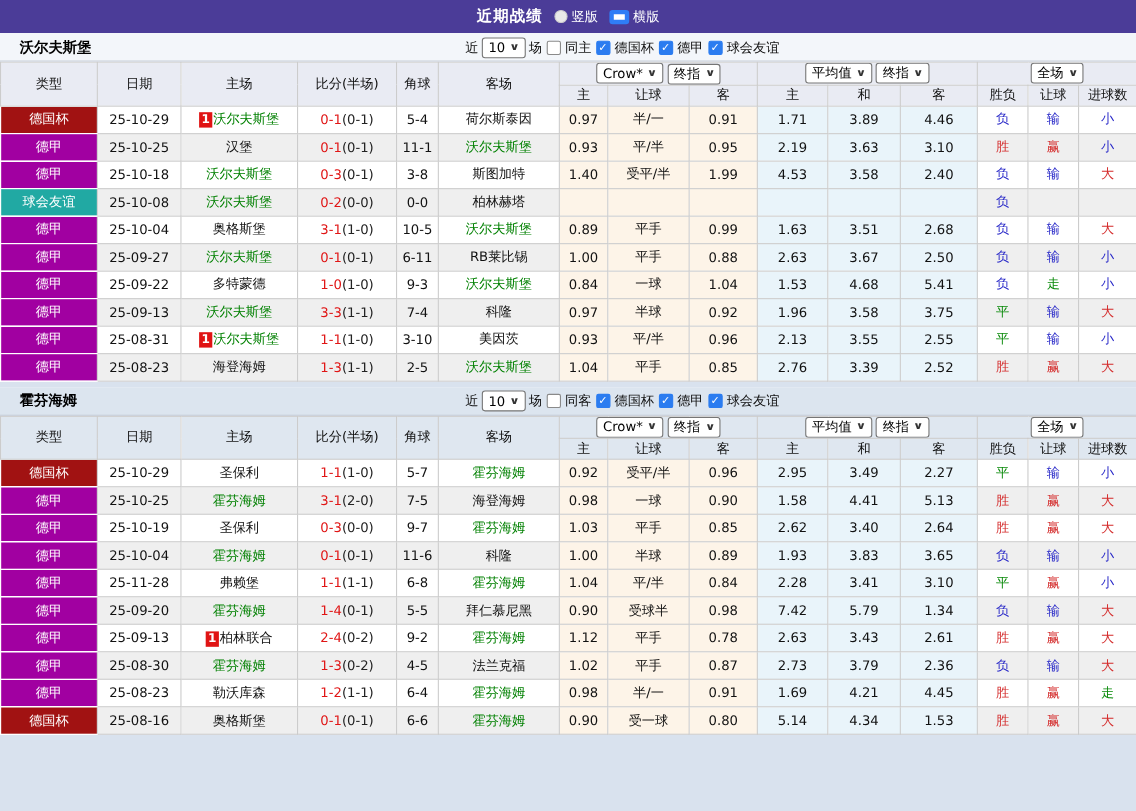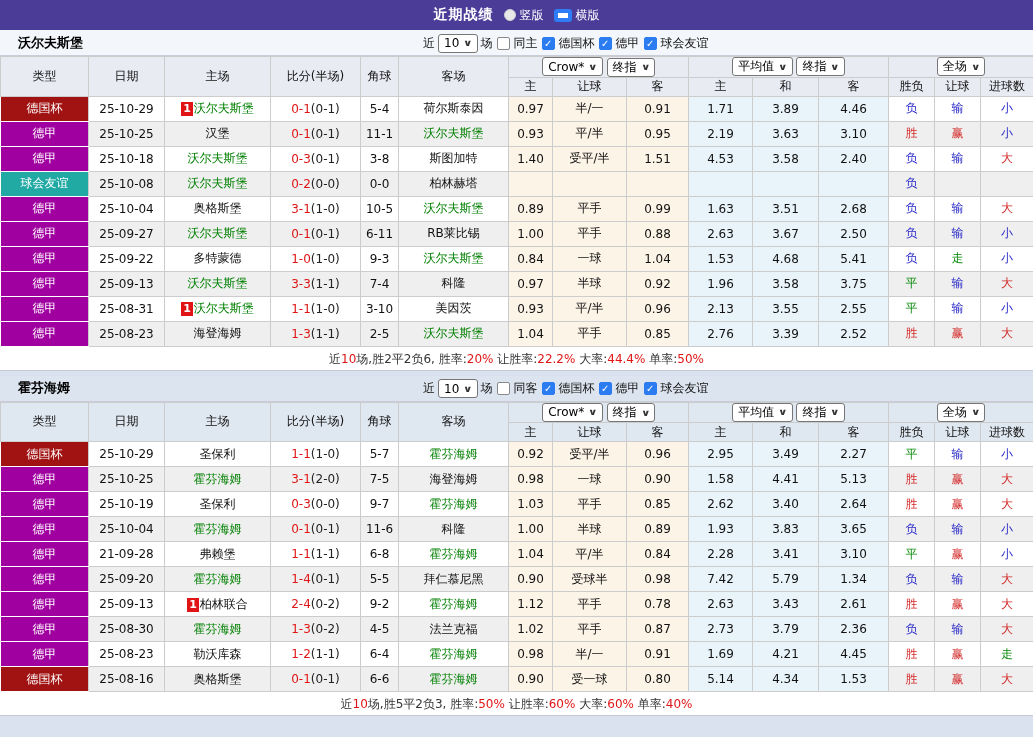--- a/index.html
+++ b/index.html
@@ -186,21 +186,21 @@
           </tr>
           <tr>
             <td class="type" style="background: rgb(161, 0, 161);">德甲</td>
             <td class="base">25-10-18</td>
             <td class="base"><span style="color: rgb(0, 128, 0);">沃尔夫斯堡</span></td>
             <td class="base"><span class="score-ft" style="color: rgb(224, 21, 21);">0-3</span><span class="score-ht">(0-1)</span></td>
             <td class="base">3-8</td>
             <td class="base"><span>斯图加特</span></td>
             <td class="crow">1.40</td>
             <td class="crow">受平/半</td>
-            <td class="crow">1.51</td>
+            <td class="crow">1.99</td>
             <td class="avg">4.53</td>
             <td class="avg">3.58</td>
             <td class="avg">2.40</td>
             <td class="base" style="color: rgb(41, 41, 200);">负</td>
             <td class="base" style="color: rgb(41, 41, 200);">输</td>
             <td class="base" style="color: rgb(212, 43, 43);">大</td>
           </tr>
           <tr class="alt">
             <td class="type" style="background: rgb(33, 169, 163);">球会友谊</td>
             <td class="base">25-10-08</td>
@@ -315,21 +315,20 @@
             <td class="crow">0.85</td>
             <td class="avg">2.76</td>
             <td class="avg">3.39</td>
             <td class="avg">2.52</td>
             <td class="base" style="color: rgb(212, 43, 43);">胜</td>
             <td class="base" style="color: rgb(212, 43, 43);">赢</td>
             <td class="base" style="color: rgb(212, 43, 43);">大</td>
           </tr>
         </tbody>
       </table>
-      <div class="summary"><span>近</span><span class="red">10</span><span>场,胜2平2负6, 胜率:</span><span class="red">20%</span><span> 让胜率:</span><span class="red">22.2%</span><span> 大率:</span><span class="red">44.4%</span><span> 单率:</span><span class="red">50%</span></div>
     </div>
     <div class="gap"></div>
     <div class="section">
       <div class="teamrow" style="background: rgb(220, 229, 239);">
         <span class="teamname">霍芬海姆</span>
         <div class="filters">
           <span>近</span>
           <span class="sel">
             <span>10</span>
             <span class="caret">∨</span>
@@ -466,21 +465,21 @@
             <td class="crow">0.89</td>
             <td class="avg">1.93</td>
             <td class="avg">3.83</td>
             <td class="avg">3.65</td>
             <td class="base" style="color: rgb(41, 41, 200);">负</td>
             <td class="base" style="color: rgb(41, 41, 200);">输</td>
             <td class="base" style="color: rgb(41, 41, 200);">小</td>
           </tr>
           <tr>
             <td class="type" style="background: rgb(161, 0, 161);">德甲</td>
-            <td class="base">21-09-28</td>
+            <td class="base">25-11-28</td>
             <td class="base"><span>弗赖堡</span></td>
             <td class="base"><span class="score-ft" style="color: rgb(224, 21, 21);">1-1</span><span class="score-ht">(1-1)</span></td>
             <td class="base">6-8</td>
             <td class="base"><span style="color: rgb(0, 128, 0);">霍芬海姆</span></td>
             <td class="crow">1.04</td>
             <td class="crow">平/半</td>
             <td class="crow">0.84</td>
             <td class="avg">2.28</td>
             <td class="avg">3.41</td>
             <td class="avg">3.10</td>
@@ -568,15 +567,14 @@
             <td class="crow">0.80</td>
             <td class="avg">5.14</td>
             <td class="avg">4.34</td>
             <td class="avg">1.53</td>
             <td class="base" style="color: rgb(212, 43, 43);">胜</td>
             <td class="base" style="color: rgb(212, 43, 43);">赢</td>
             <td class="base" style="color: rgb(212, 43, 43);">大</td>
           </tr>
         </tbody>
       </table>
-      <div class="summary"><span>近</span><span class="red">10</span><span>场,胜5平2负3, 胜率:</span><span class="red">50%</span><span> 让胜率:</span><span class="red">60%</span><span> 大率:</span><span class="red">60%</span><span> 单率:</span><span class="red">40%</span></div>
     </div>
   </div>
 
 </body></html>

